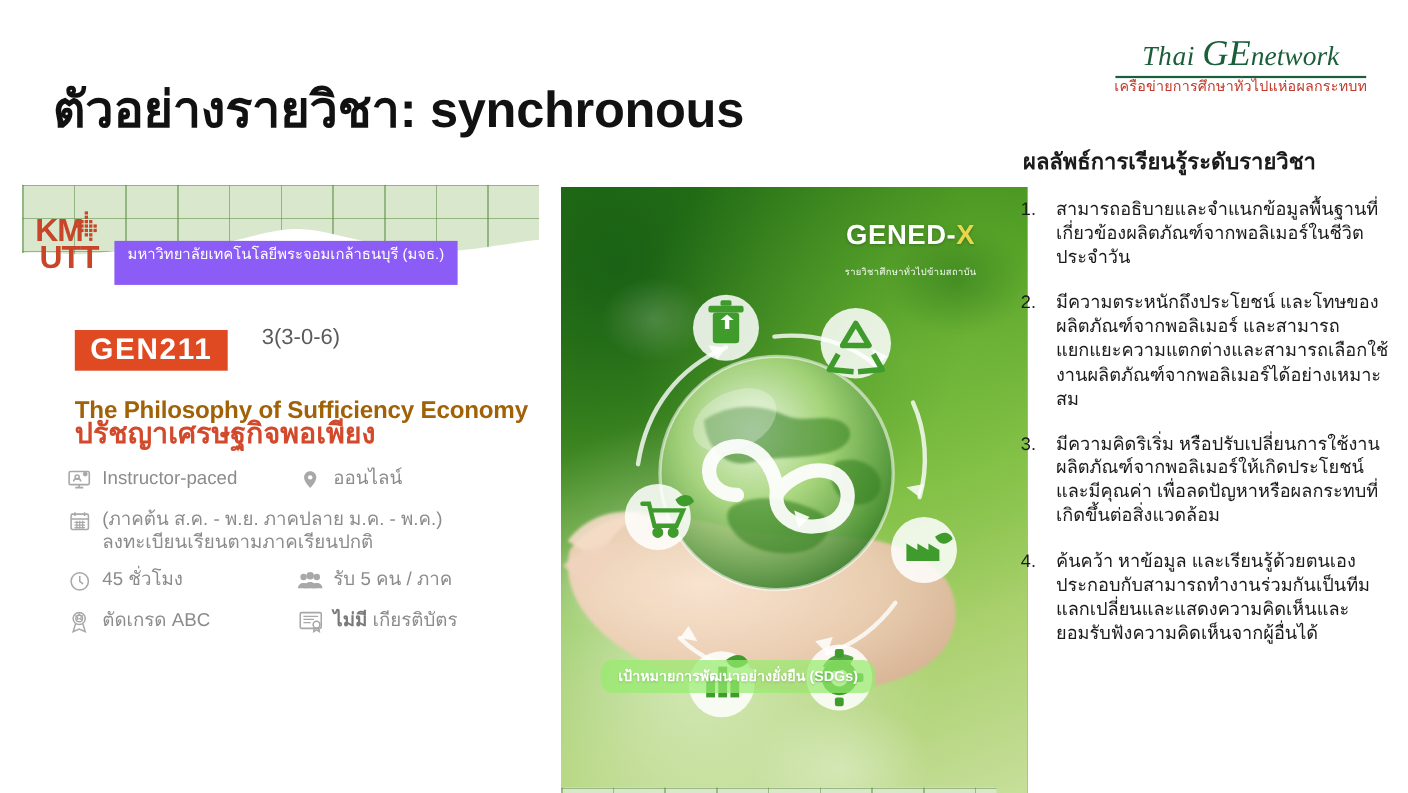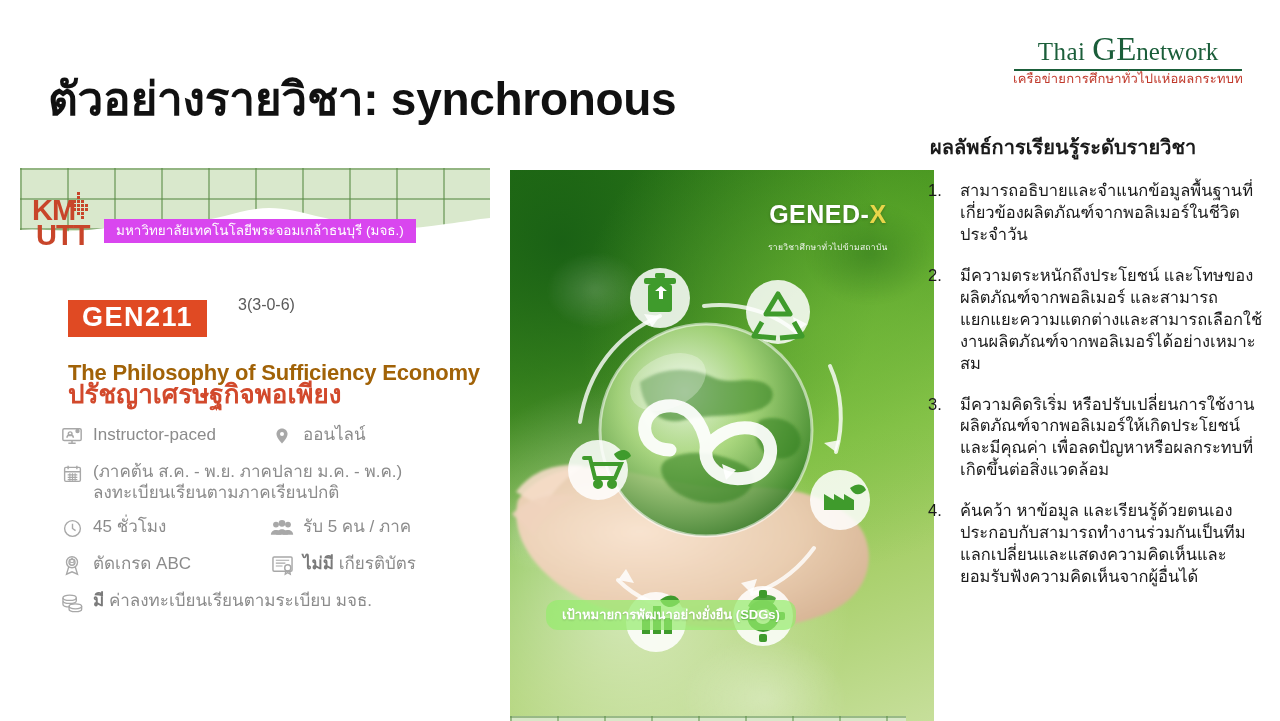--- a/index.html
+++ b/index.html
@@ -17,20 +17,21 @@
 
   
   .brand {
     position: absolute;
     left: 1012px; top: 33px;
     width: 232px;
     text-align: center;
   }
   .brand-main {
     font-family: "Liberation Serif", "DejaVu Serif", serif;
+    font-style: italic;
     font-size: 25px;
     color: #1b5e3a;
     letter-spacing: 0.5px;
     line-height: 1;
     white-space: nowrap;
   }
   .brand-main .big {
     font-size: 33px;
     letter-spacing: 0px;
   }
@@ -98,22 +99,22 @@
   .kmutt-logo .kl2 { margin-left: 4px; }
   .kmutt-cross {
     position: absolute;
     left: 34px; top: -6px;
     width: 26px; height: 34px;
   }
 
   .uni-ribbon {
     position: absolute;
     left: 104px; top: 219px;
-    height: 24px;
-    background: #d946ef;
+    height: 40px;
+    background: #8b5cf6;
     color: #ffffff;
     font-size: 13.5px;
     line-height: 24px;
     padding: 0 12px;
     white-space: nowrap;
   }
 
   .code-badge {
     position: absolute;
     left: 68px; top: 300px;
@@ -121,21 +122,21 @@
     color: #ffffff;
     font-size: 27px;
     font-weight: bold;
     letter-spacing: 1.5px;
     padding: 2px 14px 4px 14px;
     white-space: nowrap;
   }
   .credits {
     position: absolute;
     left: 238px; top: 296px;
-    font-size: 16px;
+    font-size: 20px;
     color: #5a5a5a;
     white-space: nowrap;
   }
   .course-name-th {
     position: absolute;
     left: 68px; top: 327px;
     font-size: 26px;
     font-weight: bold;
     color: #d2492c;
     white-space: nowrap;
@@ -434,37 +435,20 @@
             <path d="M15.6 16l-.7 4 2.6-1.5 2.6 1.5-.7-4"></path>
           </svg>
         </div>
         <div class="dtxt">
           <span class="b">ไม่มี</span>
           <span>เกียรติบัตร</span>
         </div>
       </div>
     </div>
 
-    <div class="drow">
-      <div class="dcell">
-        <div class="dico">
-          <svg width="23" height="21" viewBox="0 0 24 22" fill="none" stroke="currentColor" stroke-width="1.4">
-            <ellipse cx="9" cy="6" rx="7" ry="2.8"></ellipse>
-            <path d="M2 6v3.2c0 1.5 3.1 2.8 7 2.8s7-1.3 7-2.8V6"></path>
-            <path d="M2 9.6v3.2c0 1.5 3.1 2.8 7 2.8"></path>
-            <ellipse cx="15" cy="15" rx="6.6" ry="2.6"></ellipse>
-            <path d="M8.4 15v3c0 1.4 3 2.6 6.6 2.6s6.6-1.2 6.6-2.6v-3"></path>
-          </svg>
-        </div>
-        <div class="dtxt">
-          <span class="b">มี</span>
-          <span>ค่าลงทะเบียนเรียนตามระเบียบ มจธ.</span>
-        </div>
-      </div>
-    </div>
 
   </div>
 
   <div class="photo">
     <div class="photo-bg"></div>
     <div class="photo-blur-dots"></div>
 
     <div class="gx-logo">
       <div class="gx-main">
         <span>GENED</span><span>-</span><span class="x">X</span>

